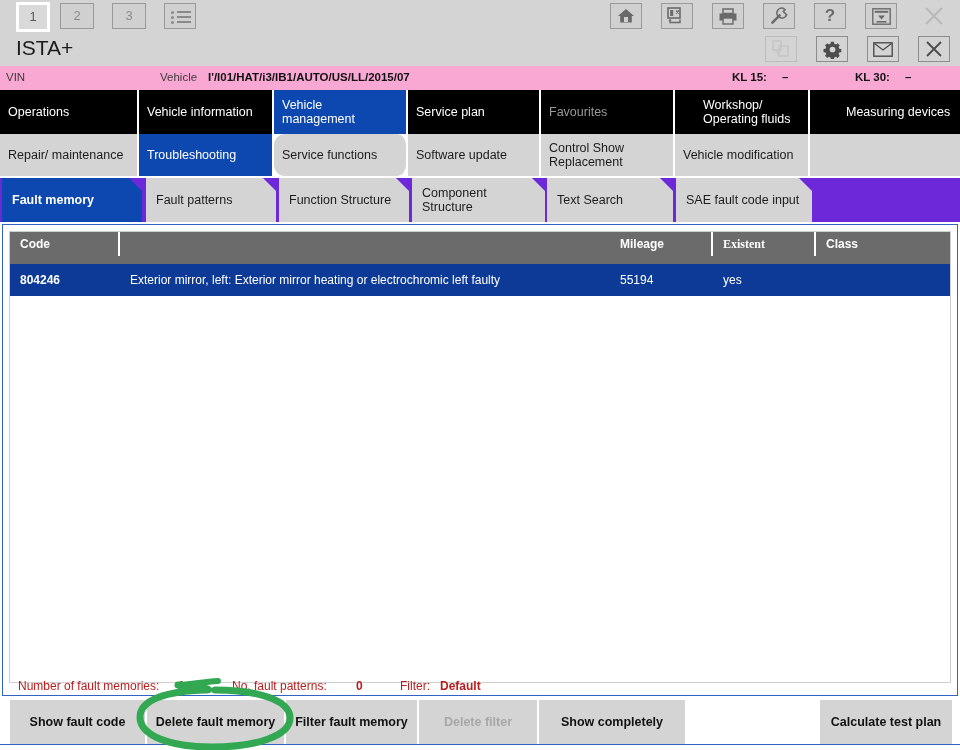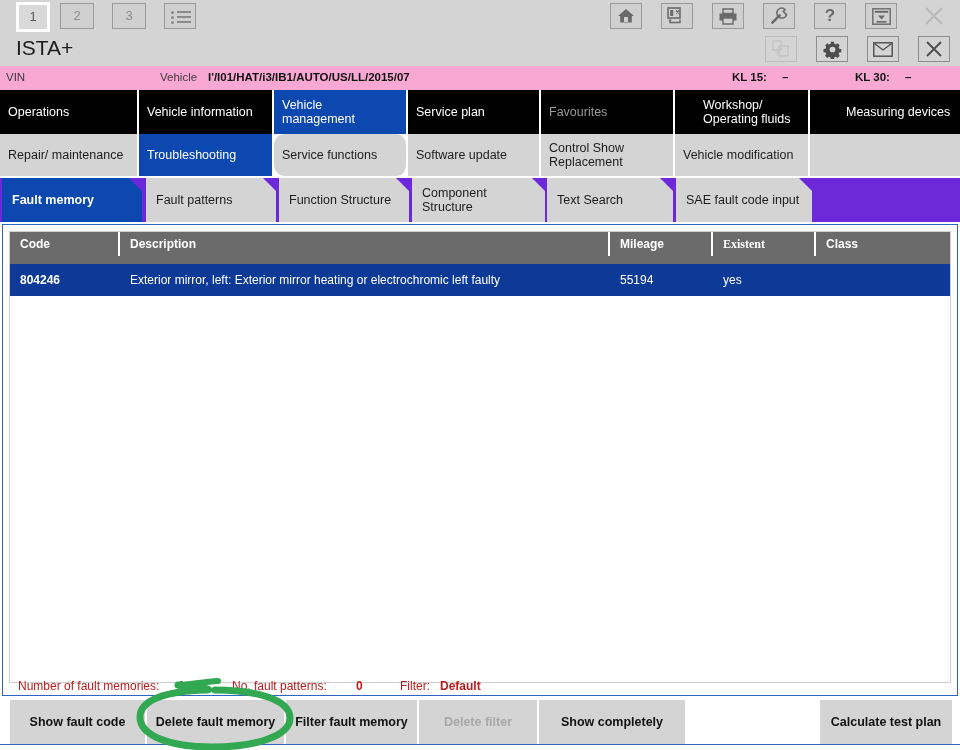--- a/index.html
+++ b/index.html
@@ -269,21 +269,20 @@
     <div class="stab" style="left:412px; width:133px;">Component Structure</div>
     <div class="stab" style="left:547px; width:126px;">Text Search</div>
     <div class="stab" style="left:676px; width:136px;">SAE fault code input</div>
   </div>
 
   <div class="panel">
     <div class="grid">
 
       <div class="ghead">
         <div class="gh" style="left:0px;   width:110px;">Code</div>
-        <div class="gh" style="left:110px; width:490px;">Description</div>
         <div class="gh" style="left:600px; width:103px;">Mileage</div>
         <div class="gh" style="left:703px; width:103px;font-family:Liberation Serif, serif;">Existent</div>
         <div class="gh" style="left:806px; width:136px; border-right:none;">Class</div>
       </div>
 
       <div class="grow">
         <div class="gc" style="left:0px;   width:110px; font-weight:bold;">804246</div>
         <div class="gc" style="left:110px; width:490px;">Exterior mirror, left: Exterior mirror heating or electrochromic left faulty</div>
         <div class="gc" style="left:600px; width:103px;">55194</div>
         <div class="gc" style="left:703px; width:103px;">yes</div>

